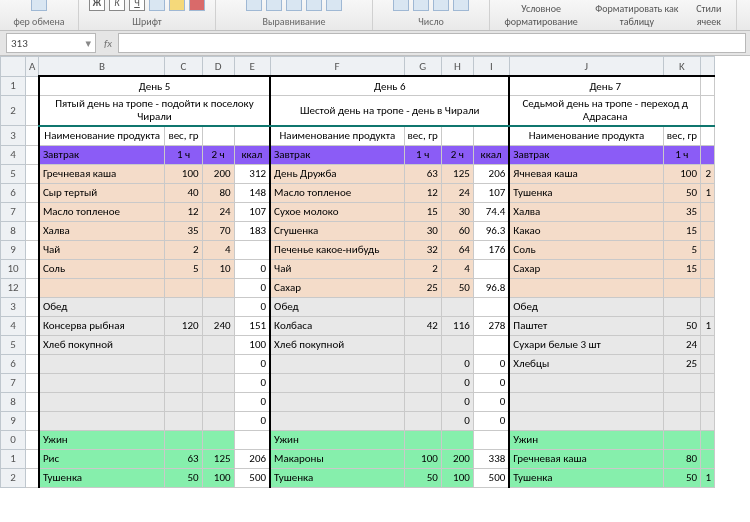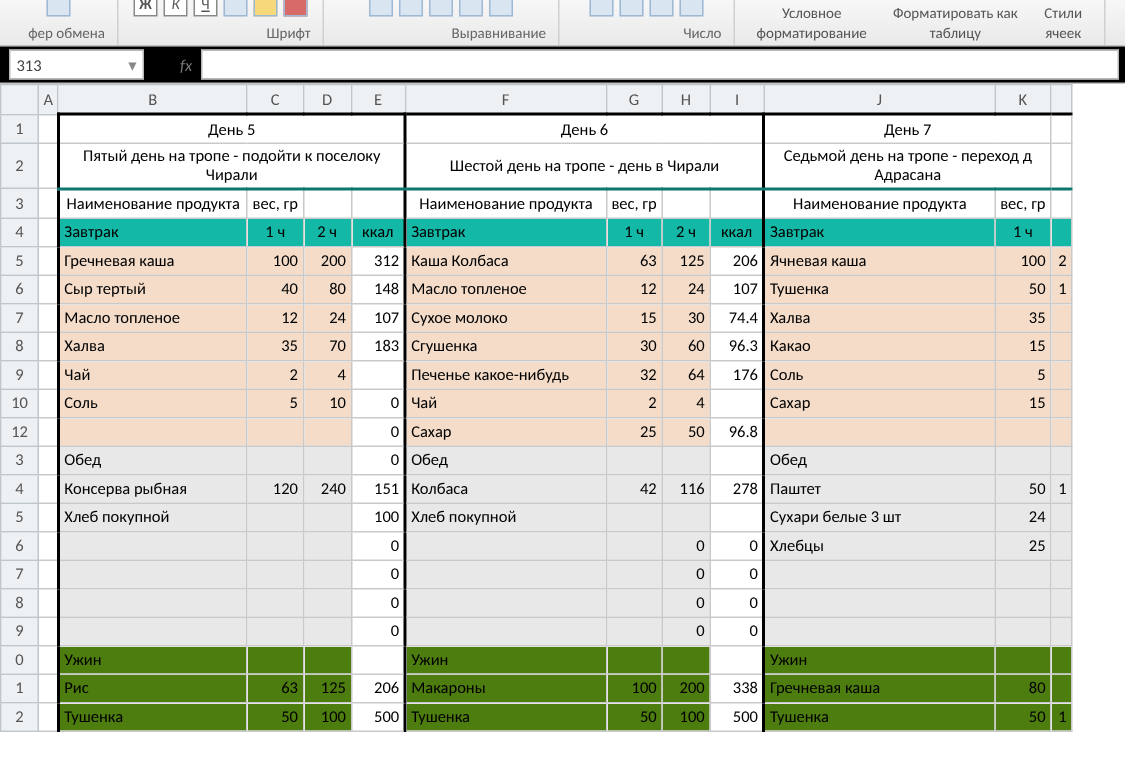--- a/index.html
+++ b/index.html
@@ -32,35 +32,35 @@
   }
   .ribbon .grp .icons {
     display:flex;
     gap:4px;
     justify-content:center;
     margin-bottom:4px;
   }
   .ribbon .grp .icons span{
     width:14px;height:14px;background:#d9e6f2;border:1px solid #9fb8d4;
   }
-  .ribbon .grp .lbl { color:#666;text-align:right; }
+  .ribbon .grp .lbl { color:#666; }
   .namebox-row{
     height:24px;
     border-bottom:1px solid #c0c0c0;
     display:flex;
     align-items:center;
-    background:#000000;
+    background:#e5e5e5;
   }
   .namebox{
     width:80px;height:18px;border:1px solid #b8b8b8;background:#fff;
     margin:0 6px;display:flex;align-items:center;padding:0 4px;
     font-size:11px;color:#444;
   }
   .fx{
-    font-style:italic;color:#777;margin:0 6px 0 18px;
+    font-style:italic;color:#777;margin:0 6px 0 2px;
   }
   .formula{
     flex:1;height:18px;border:1px solid #b8b8b8;background:#fff;margin-right:4px;
   }
   .sheet{
     position:relative;
     overflow:hidden;
     height:calc(522px - 30px - 24px);
   }
   table{
@@ -88,23 +88,23 @@
     color:#555;
     border:1px solid #bfc7ce;
     width:18px;
   }
   .corner{
     background:#eef1f4;border:1px solid #bfc7ce;
   }
   .bold{font-weight:normal;}
   .center{text-align:center;}
   .right{text-align:right;}
-  .bg-title{background:#14b8a6;}
+  .bg-title{background:#8b5cf6;}
   .bg-zav{background:#f4dcc9;}
-  .bg-uzh{background:#4d7c0f;}
+  .bg-uzh{background:#86efac;}
   .bg-grey{background:#e8e8e8;}
   .thick-top{border-top:2px solid #000;}
   .thick-bottom{border-bottom:2px solid #0f766e;}
   .thick-left{border-left:2px solid #000;}
   .thick-right{border-right:2px solid #000;}
 </style>
 </head>
 <body>
 
 <div class="ribbon">
@@ -244,21 +244,21 @@
           <td class="bold center bg-title">1 ч</td>
           <td class="bg-title"></td>
         </tr>
         <tr>
           <td class="rowhdr">5</td>
           <td></td>
     <td class="bg-zav thick-left">Гречневая каша</td>
           <td class="right bg-zav">100</td>
           <td class="right bg-zav">200</td>
           <td class="right thick-right">312</td>
-    <td class="bg-zav thick-left">Каша Колбаса</td>
+    <td class="bg-zav thick-left">День Дружба</td>
           <td class="right bg-zav">63</td>
           <td class="right bg-zav">125</td>
           <td class="right thick-right">206</td>
     <td class="bg-zav thick-left">Ячневая каша</td>
           <td class="right bg-zav">100</td>
           <td class="right bg-zav">2</td>
         </tr>
         <tr>
           <td class="rowhdr">6</td>
           <td></td>

